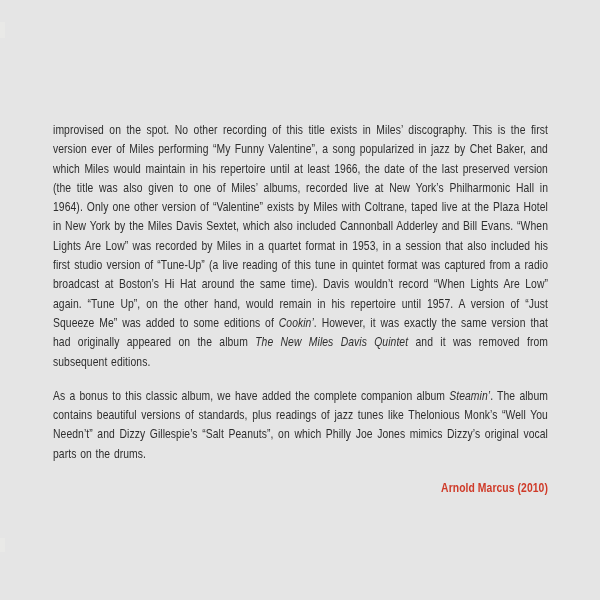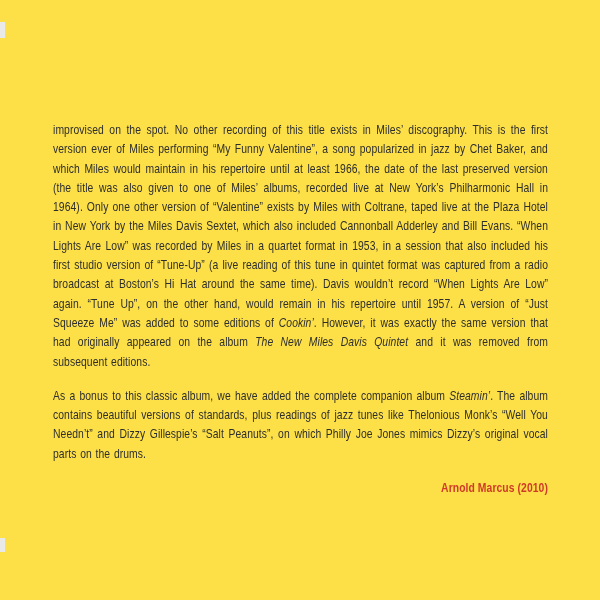--- a/index.html
+++ b/index.html
@@ -57,21 +57,21 @@
     font-size: 13.5px;
     line-height: 19px;
     font-weight: bold;
     text-align: right;
     letter-spacing: 0.1px;
   }
 </style>
 </head>
 <body>
 
-<div class="page" style="background: #fde047;">
+<div class="page" style="background: #e5e5e5;">
   <div class="scan-mark-top"></div>
   <div class="scan-mark-bottom"></div>
 
   <div class="text-block">
     <div class="scale-wrap">
 
       <p style="color: rgb(46, 46, 46);"><span>improvised on the spot. No other recording of this title exists in Miles’ discography. This is the first version ever of Miles performing “My Funny Valentine”, a song popularized in jazz by Chet Baker, and which Miles would maintain in his repertoire until at least 1966, the date of the last preserved version (the title was also given to one of Miles’ albums, recorded live at New York’s Philharmonic Hall in 1964). Only one other version of “Valentine” exists by Miles with Coltrane, taped live at the Plaza Hotel in New York by the Miles Davis Sextet, which also included Cannonball Adderley and Bill Evans. “When Lights Are Low” was recorded by Miles in a quartet format in 1953, in a session that also included his first studio version of “Tune-Up” (a live reading of this tune in quintet format was captured from a radio broadcast at Boston’s Hi Hat around the same time). Davis wouldn’t record “When Lights Are Low” again. “Tune Up”, on the other hand, would remain in his repertoire until 1957. A version of “Just Squeeze Me” was added to some editions of </span><em>Cookin’</em><span>. However, it was exactly the same version that had originally appeared on the album </span><em>The New Miles Davis Quintet</em><span> and it was removed from subsequent editions.</span></p>
         <p style="color: rgb(46, 46, 46);"><span>As a bonus to this classic album, we have added the complete companion album </span><em>Steamin’</em><span>. The album contains beautiful versions of standards, plus readings of jazz tunes like Thelonious Monk’s “Well You Needn’t” and Dizzy Gillespie’s “Salt Peanuts”, on which Philly Joe Jones mimics Dizzy’s original vocal parts on the drums.</span></p>
         <div class="byline" style="color: rgb(207, 58, 40);">Arnold Marcus (2010)</div>
     </div>

